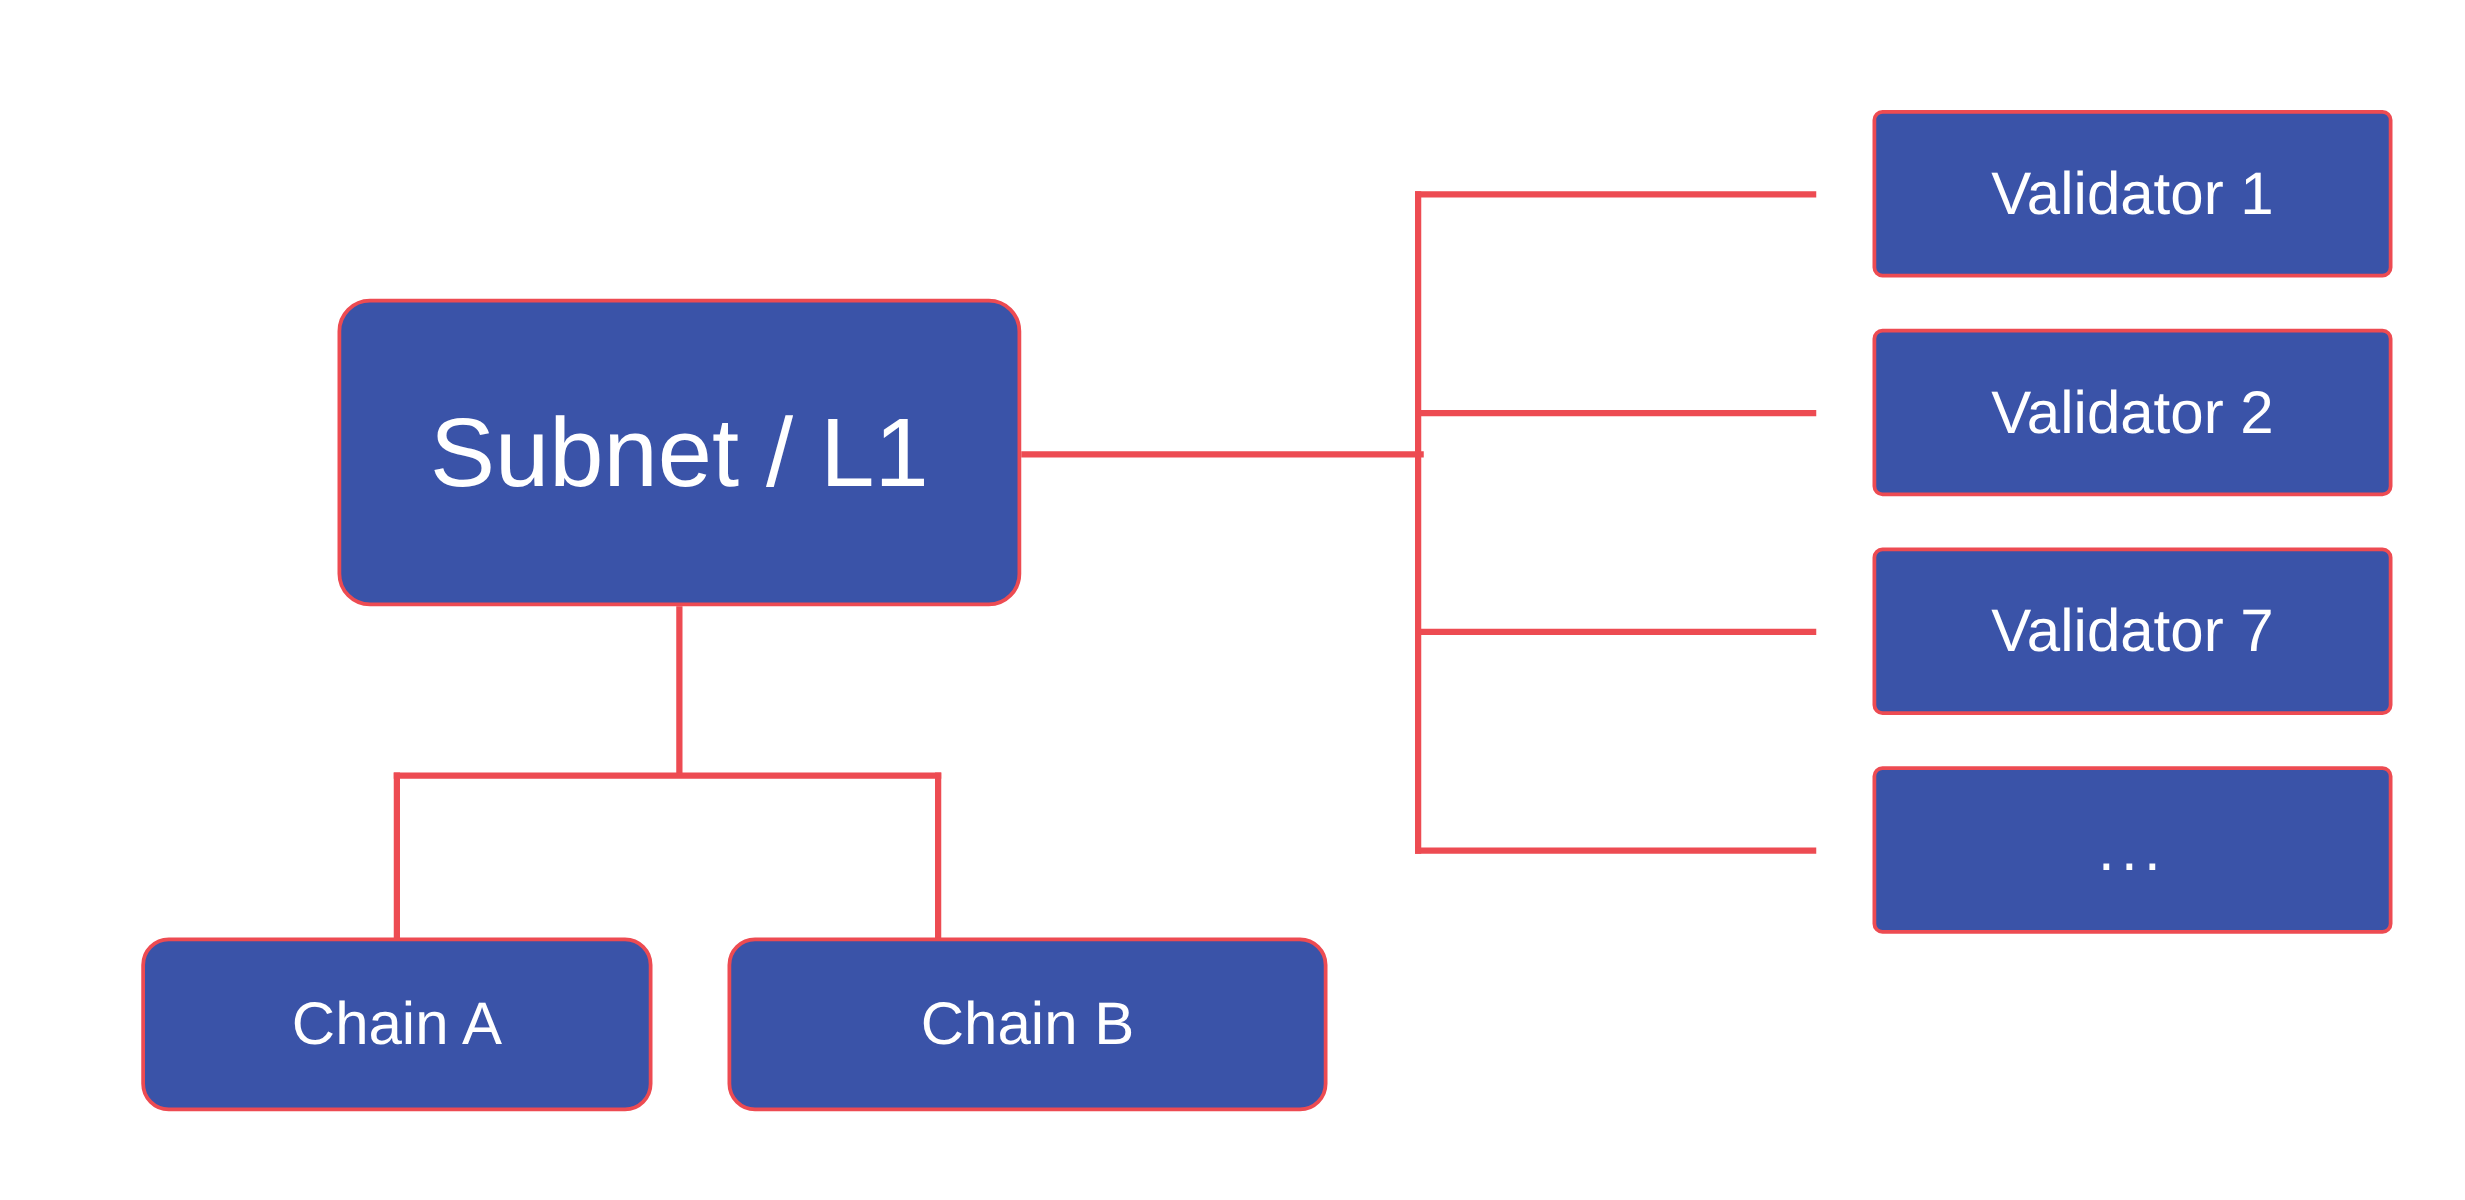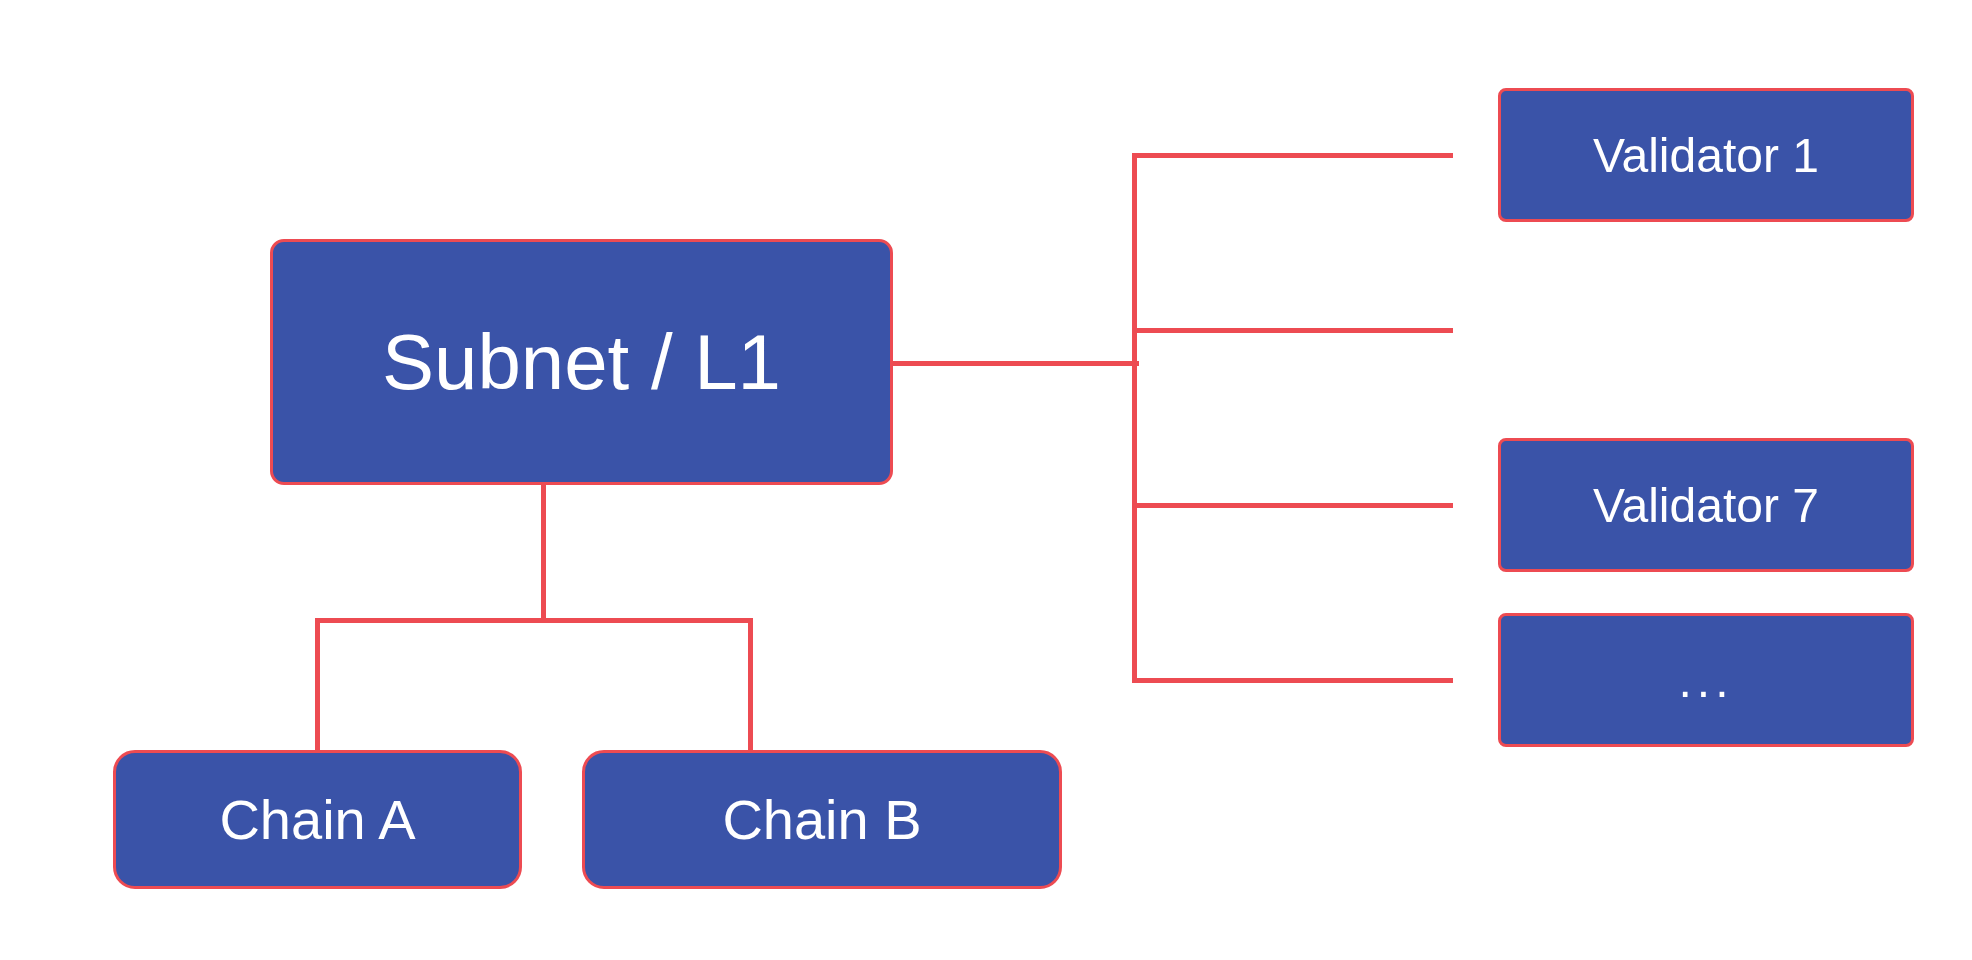--- a/index.html
+++ b/index.html
@@ -21,29 +21,29 @@
     background: var(--node-fill, #3A53A8);
     border: 3px solid var(--node-border, #ED4B52);
     color: var(--node-text, #ffffff);
     display: flex;
     align-items: center;
     justify-content: center;
     text-align: center;
   }
   .node-subnet {
     left: 270px; top: 239px;
-    width: 623px; height: 246px;
-    border-radius: 14px;
+    width: 547px; height: 246px;
+    border-radius: 26px;
     font-size: 78px;
   }
   .node-chain {
     top: 750px;
     height: 139px;
     border-radius: 22px;
-    font-size: 56px;
+    font-size: 48px;
   }
   .node-chain-a { left: 113px; width: 409px; }
   .node-chain-b { left: 582px; width: 480px; }
   .node-validator {
     left: 1453px;
     width: 416px; height: 134px;
     border-radius: 8px;
     font-size: 48px;
     margin-left: 45px;
   }
@@ -96,20 +96,23 @@
   </div>
 
   <div class="node node-chain node-chain-b">
     <span>Chain B</span>
   </div>
 
   <div class="node node-validator node-validator-1">
     <span>Validator 1</span>
   </div>
 
+  <div class="node node-validator node-validator-2">
+    <span>Validator 2</span>
+  </div>
 
   <div class="node node-validator node-validator-3">
     <span>Validator 7</span>
   </div>
 
   <div class="node node-validator node-validator-more">
     <span>...</span>
   </div>
 
 </div>

